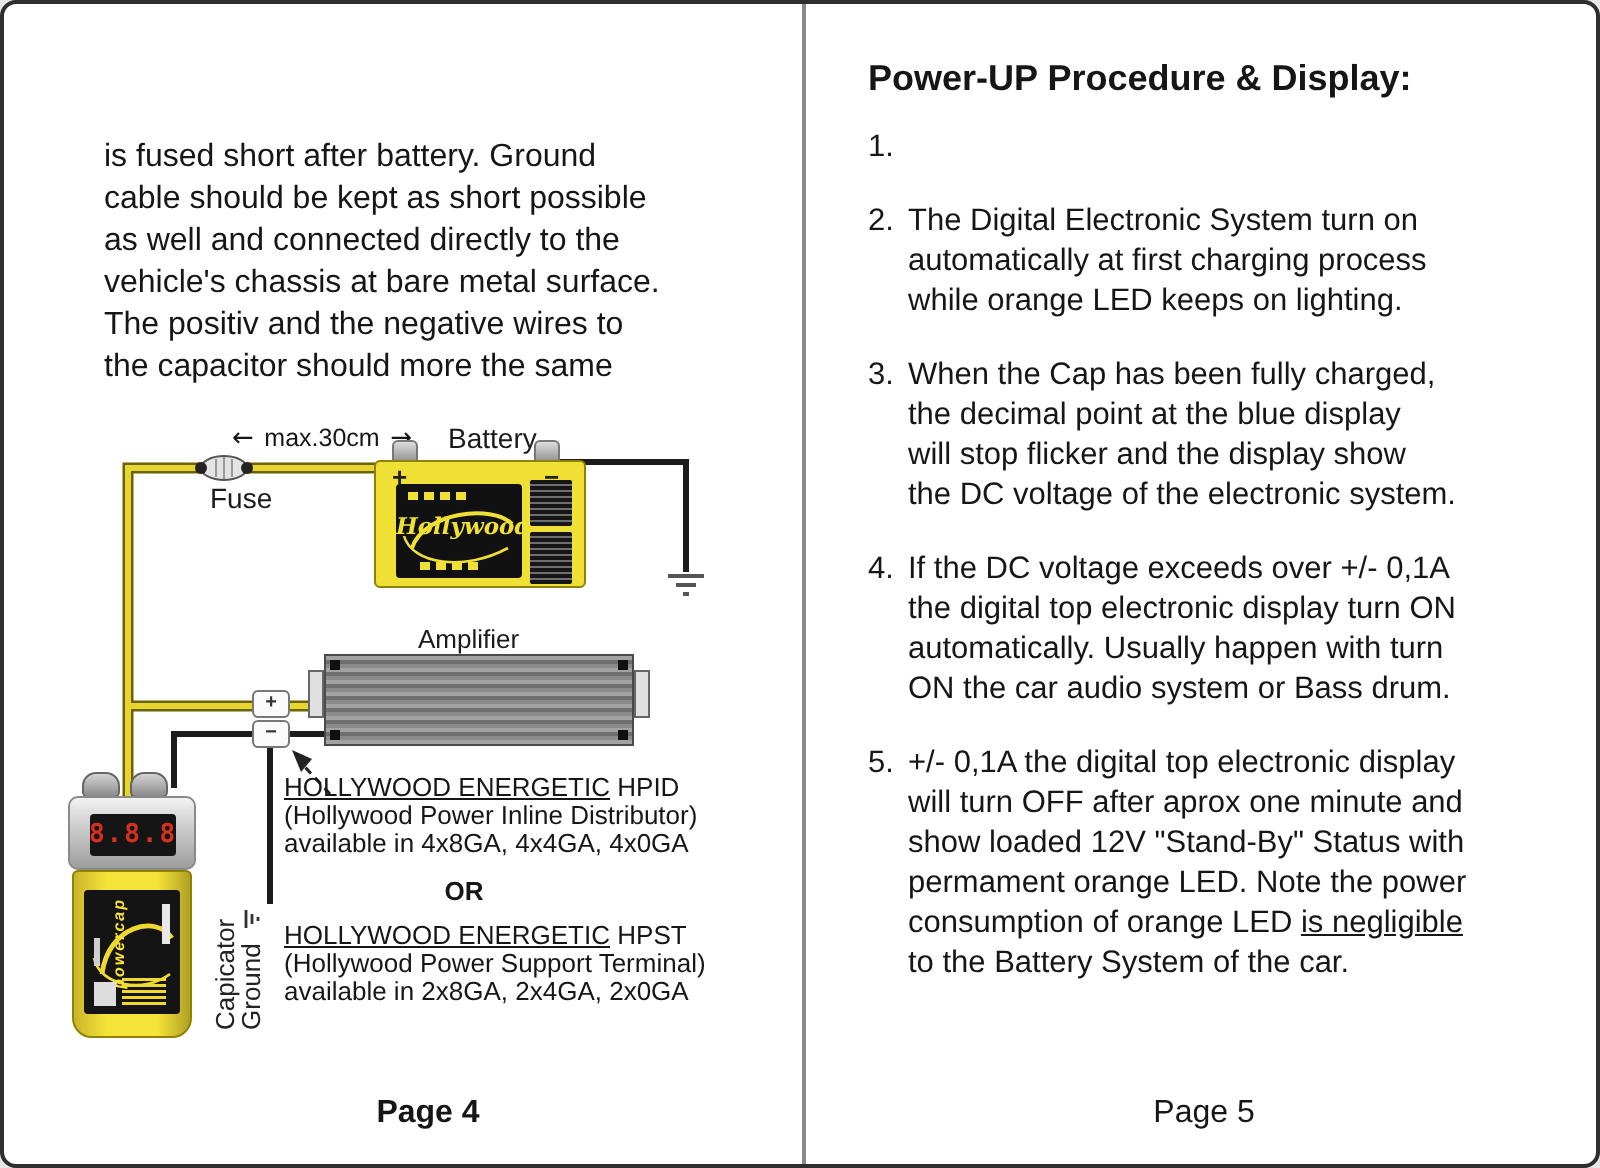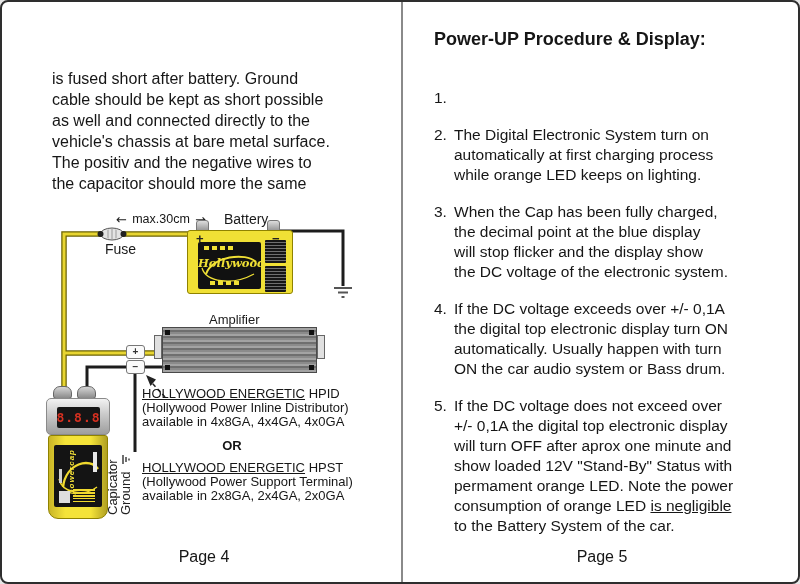--- a/index.html
+++ b/index.html
@@ -37,21 +37,21 @@
               font-family:"DejaVu Serif",serif;font-style:italic;font-weight:bold;font-size:11.5px;}
   .bat-strip{position:absolute;left:77px;top:9px;width:21px;height:52px;}
   .bat-strip .blk{width:21px;background:#111;border-radius:1px;
         background-image:repeating-linear-gradient(#161616 0 2px,#6f6f6f 2px 3px);}
   
   .amp{left:160px;top:325px;width:155px;height:46px;border:1px solid #4a4a4a;
        background:repeating-linear-gradient(#a3a3a3 0 2px,#6f6f6f 2px 4px,#8b8b8b 4px 6px);}
   .bolt{position:absolute;width:5px;height:5px;background:#111;}
   .amp-tab{position:absolute;top:7px;width:8px;height:24px;background:#e0e0e0;border:1px solid #666;}
   
-  .cap{left:44px;top:381px;width:64px;height:136px;}
+  .cap{left:32px;top:381px;width:64px;height:136px;}
   .cap-dome{position:absolute;top:3px;width:19px;height:13px;background:linear-gradient(#d5d5d5,#8a8a8a);
             border:1px solid #666;border-radius:7px 7px 3px 3px;}
   .cap-top{position:absolute;left:0;top:15px;width:64px;height:37px;border:1px solid #8a8a8a;border-radius:5px;
            background:linear-gradient(#f2f2f2 0%,#c9c9c9 45%,#9e9e9e 100%);}
   .cap-display{position:absolute;left:10px;top:8px;width:43px;height:21px;background:#151515;border-radius:2px;
                display:flex;align-items:center;justify-content:center;}
   .cap-display span{color:var(--display-red);font-family:"DejaVu Sans Mono",monospace;
                     font-weight:bold;font-size:13px;letter-spacing:1px;}
   .cap-body{position:absolute;left:2px;top:52px;width:60px;height:84px;border:1px solid #8f8200;
             border-radius:3px 3px 10px 10px;
@@ -64,25 +64,25 @@
   .cap-wbox{position:absolute;left:5px;bottom:4px;width:11px;height:12px;background:#ddd;}
   .cap-ystripes{position:absolute;left:19px;bottom:4px;width:22px;height:14px;
                 background:repeating-linear-gradient(#f0d92e 0 1.5px,transparent 1.5px 3px);}
   .cap-side-label{left:104px;top:513px;width:92px;height:27px;transform:rotate(-90deg);
                   transform-origin:0 0;font-size:13px;line-height:13px;color:#222;}
   
   .dist-text{left:140px;top:385px;width:215px;font-size:13px;line-height:14px;}
   .or-line{font-weight:bold;text-align:center;width:180px;margin:10px 0 8px;}
   .learn-more{left:54px;top:519px;font-size:16px;}
   .page-num{top:546px;text-align:center;font-size:16px;}
-  .page-num.left{left:2px;width:400px;}
+  .page-num.left{left:12px;width:400px;font-weight:bold;}
   .page-num.right{left:401px;width:398px;}
   
   .page-right{left:401px;top:0;width:398px;height:584px;padding:27px 12px 0 31px;}
-  .proc-title{font-size:18px;font-weight:bold;margin:0 0 38px 0;}
+  .proc-title{font-size:18px;font-weight:bold;margin:0 0 14px 0;}
   .proc-item{display:flex;margin-bottom:17px;font-size:15.5px;line-height:20px;}
   .proc-item .num{width:20px;flex:none;}
   .rl{min-height:1em;}
   svg.wires{position:absolute;left:0;top:0;pointer-events:none;}
 </style>
 </head>
 <body>
 
 <div class="sheet">
 
@@ -247,21 +247,20 @@
       <div>
           <div class="rl"><span>If the DC voltage exceeds over +/- 0,1A</span></div>
           <div class="rl"><span>the digital top electronic display </span><span class="b">turn ON</span></div>
           <div class="rl"><span>automatically. Usually happen with turn</span></div>
           <div class="rl"><span>ON the car audio system or Bass drum.</span></div>
         </div>
     </div>
     <div class="proc-item">
       <span class="num">5.</span>
       <div>
-          <div class="rl"><span>If the DC voltage does not exceed over</span></div>
           <div class="rl"><span>+/- 0,1A the digital top electronic display</span></div>
           <div class="rl"><span>will </span><span class="b">turn OFF</span><span> after aprox one minute and</span></div>
           <div class="rl"><span>show loaded 12V "Stand-By" Status with</span></div>
           <div class="rl"><span>permament orange LED. Note the power</span></div>
           <div class="rl"><span>consumption of orange LED </span><span class="u">is negligible</span></div>
           <div class="rl"><span>to the Battery System of the car.</span></div>
         </div>
     </div>
   </div>
 

